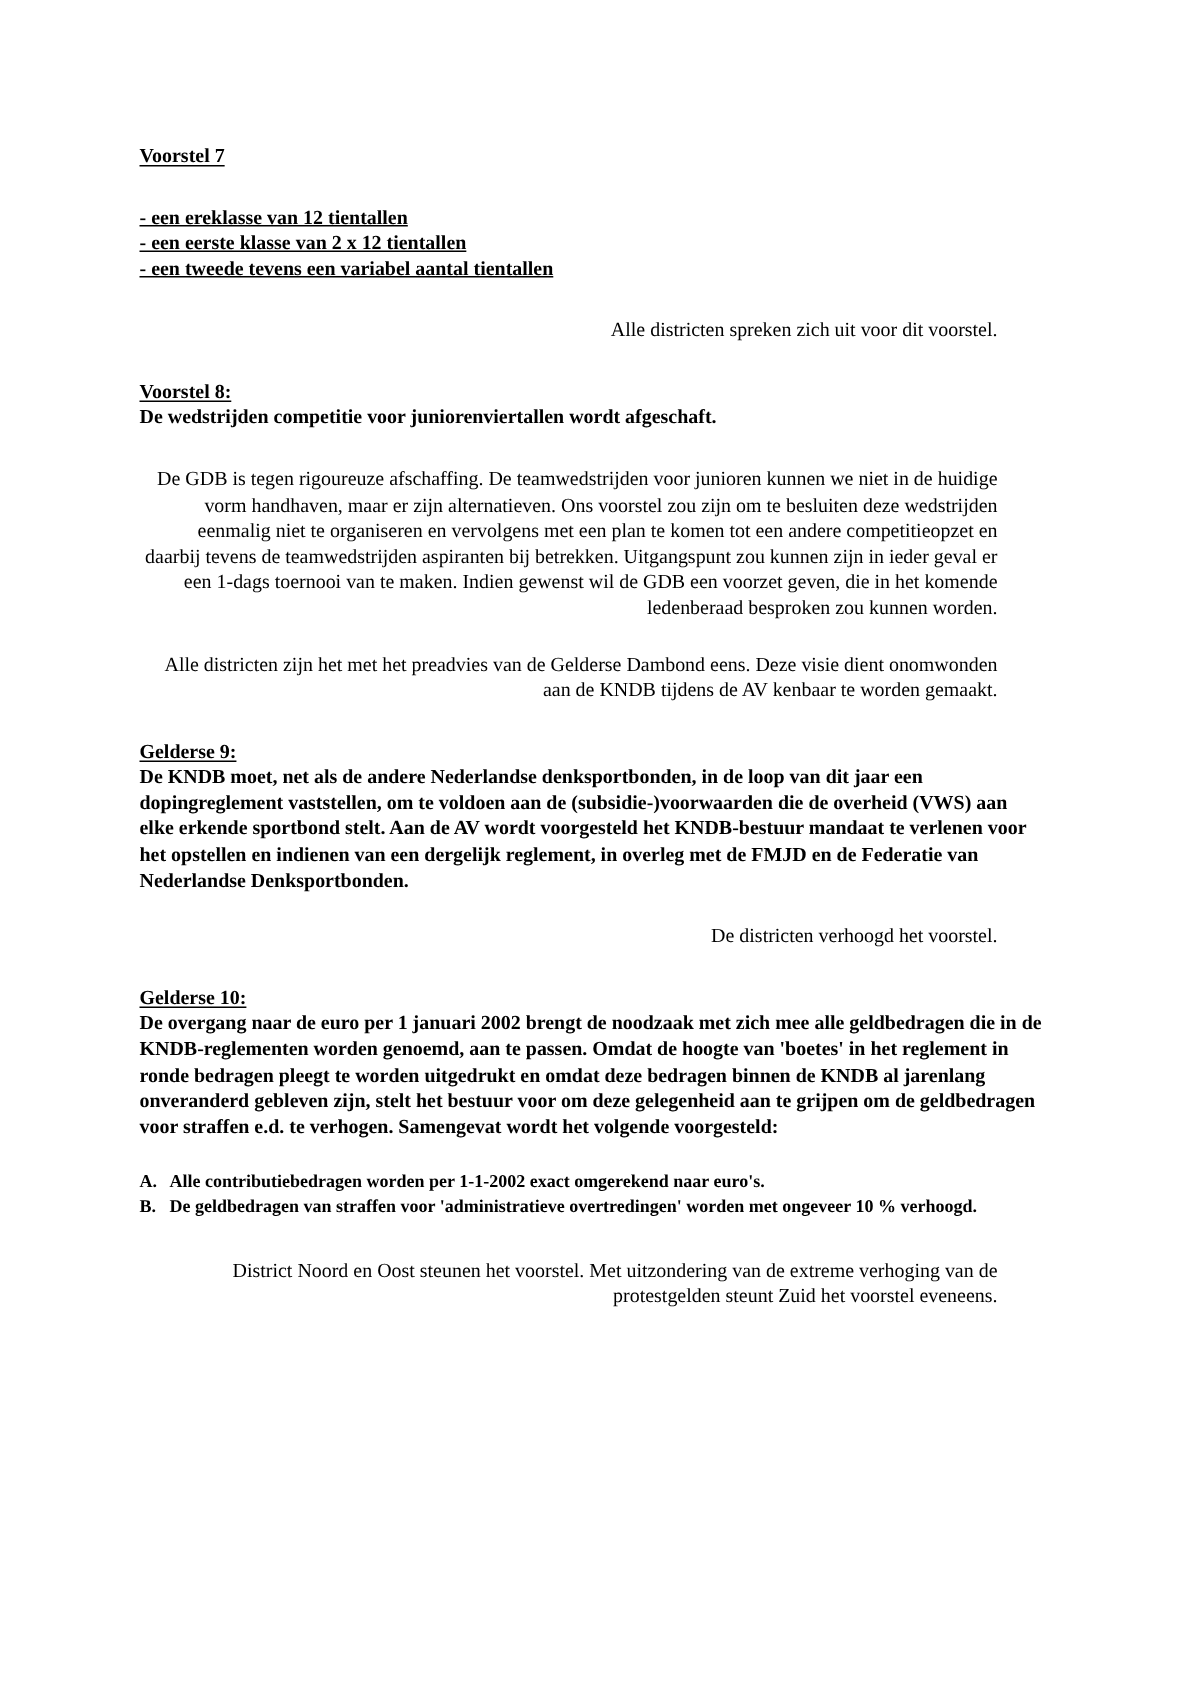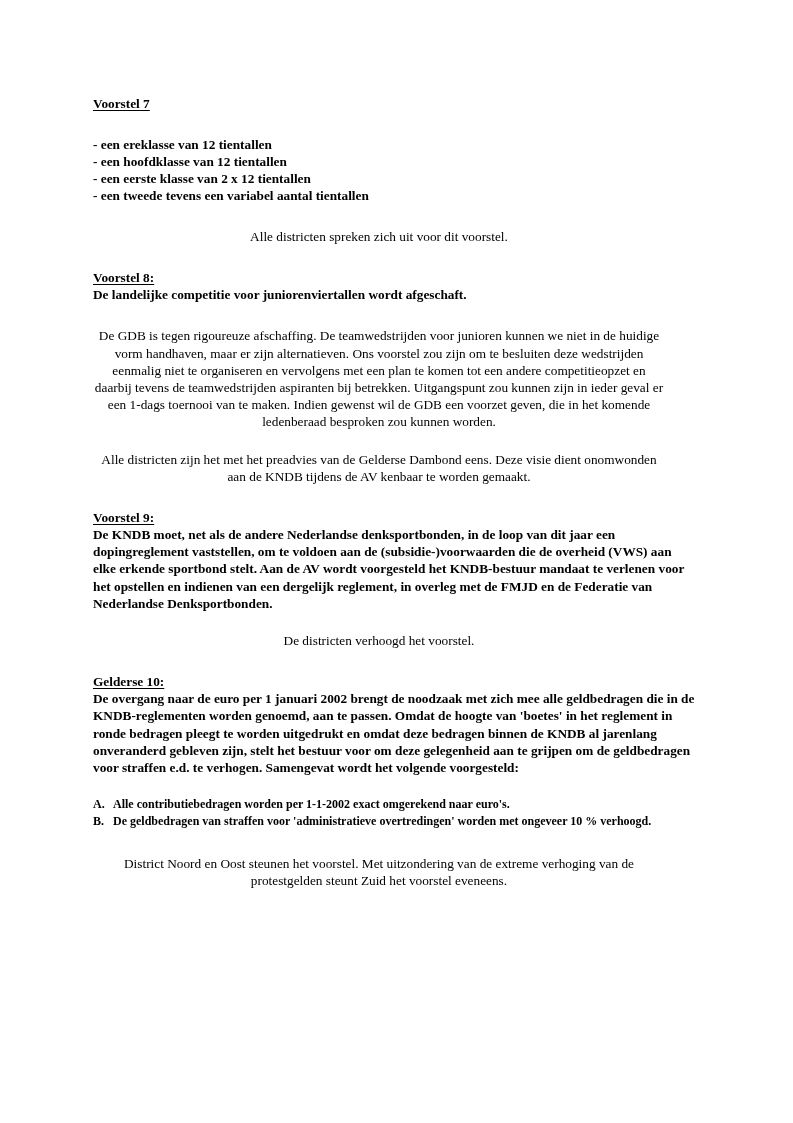--- a/index.html
+++ b/index.html
@@ -37,28 +37,29 @@
     font-size: 13.3px;
     line-height: 17.2px;
     margin: 0;
     text-align: left;
   }
   .body-text {
     font-weight: normal;
     font-size: 13.3px;
     line-height: 17.2px;
     margin: 0;
-    text-align: center;
+    text-align: right;
   }
   .list-line {
     font-weight: bold;
     font-size: 13.3px;
     line-height: 17px;
     margin: 0;
     white-space: pre;
+    text-decoration: underline;
   }
   .gap-md { height: 20px; }
   .gap-lg { height: 24px; }
   .lettered {
     font-weight: bold;
     font-size: 12px;
     line-height: 17.2px;
     margin: 0;
   }
   .lettered .lbl {
@@ -70,42 +71,41 @@
 </style>
 </head>
 <body>
 
 <div id="page">
 
   <section>
     <p class="heading"><span class="u">Voorstel 7</span></p>
     <div class="gap-lg"></div>
     <p class="list-line">- een ereklasse van 12 tientallen</p>
-    <p class="list-line">- een hoofdklasse van 12 tientallen</p>
     <p class="list-line">- een eerste klasse van 2 x 12 tientallen</p>
     <p class="list-line">- een tweede tevens een variabel aantal tientallen</p>
     <div class="gap-lg"></div>
     <p class="body-text w-body">Alle districten spreken zich uit voor dit voorstel.</p>
   </section>
 
   <div class="gap-lg"></div>
 
   <section>
     <p class="heading"><span class="u">Voorstel 8:</span></p>
-    <p class="proposal w-narrow">De landelijke competitie voor juniorenviertallen wordt afgeschaft.</p>
+    <p class="proposal w-narrow">De wedstrijden competitie voor juniorenviertallen wordt afgeschaft.</p>
     <div class="gap-lg"></div>
     <p class="body-text w-body">De GDB is tegen rigoureuze afschaffing. De teamwedstrijden voor junioren kunnen we niet in de huidige vorm handhaven, maar er zijn alternatieven. Ons voorstel zou zijn om te besluiten deze wedstrijden eenmalig niet te organiseren en vervolgens met een plan te komen tot een andere competitieopzet en daarbij tevens de teamwedstrijden aspiranten bij betrekken. Uitgangspunt zou kunnen zijn in ieder geval er een 1-dags toernooi van te maken. Indien gewenst wil de GDB een voorzet geven, die in het komende ledenberaad besproken zou kunnen worden.</p>
     <div class="gap-md"></div>
     <p class="body-text w-body">Alle districten zijn het met het preadvies van de Gelderse Dambond eens. Deze visie dient onomwonden aan de KNDB tijdens de AV kenbaar te worden gemaakt.</p>
   </section>
 
   <div class="gap-lg"></div>
 
   <section>
-    <p class="heading"><span class="u">Voorstel 9:</span></p>
+    <p class="heading"><span class="u">Gelderse 9:</span></p>
     <p class="proposal w-wide">De KNDB moet, net als de andere Nederlandse denksportbonden, in de loop van dit jaar een dopingreglement vaststellen, om te voldoen aan de (subsidie-)voorwaarden die de overheid (VWS) aan elke erkende sportbond stelt. Aan de AV wordt voorgesteld het KNDB-bestuur mandaat te verlenen voor het opstellen en indienen van een dergelijk reglement, in overleg met de FMJD en de Federatie van Nederlandse Denksportbonden.</p>
     <div class="gap-md"></div>
     <p class="body-text w-body">De districten verhoogd het voorstel.</p>
   </section>
 
   <div class="gap-lg"></div>
 
   <section>
     <p class="heading"><span class="u">Gelderse 10:</span></p>
     <p class="proposal w-wide">De overgang naar de euro per 1 januari 2002 brengt de noodzaak met zich mee alle geldbedragen die in de KNDB-reglementen worden genoemd, aan te passen. Omdat de hoogte van 'boetes' in het reglement in ronde bedragen pleegt te worden uitgedrukt en omdat deze bedragen binnen de KNDB al jarenlang onveranderd gebleven zijn, stelt het bestuur voor om deze gelegenheid aan te grijpen om de geldbedragen voor straffen e.d. te verhogen. Samengevat wordt het volgende voorgesteld:</p>

